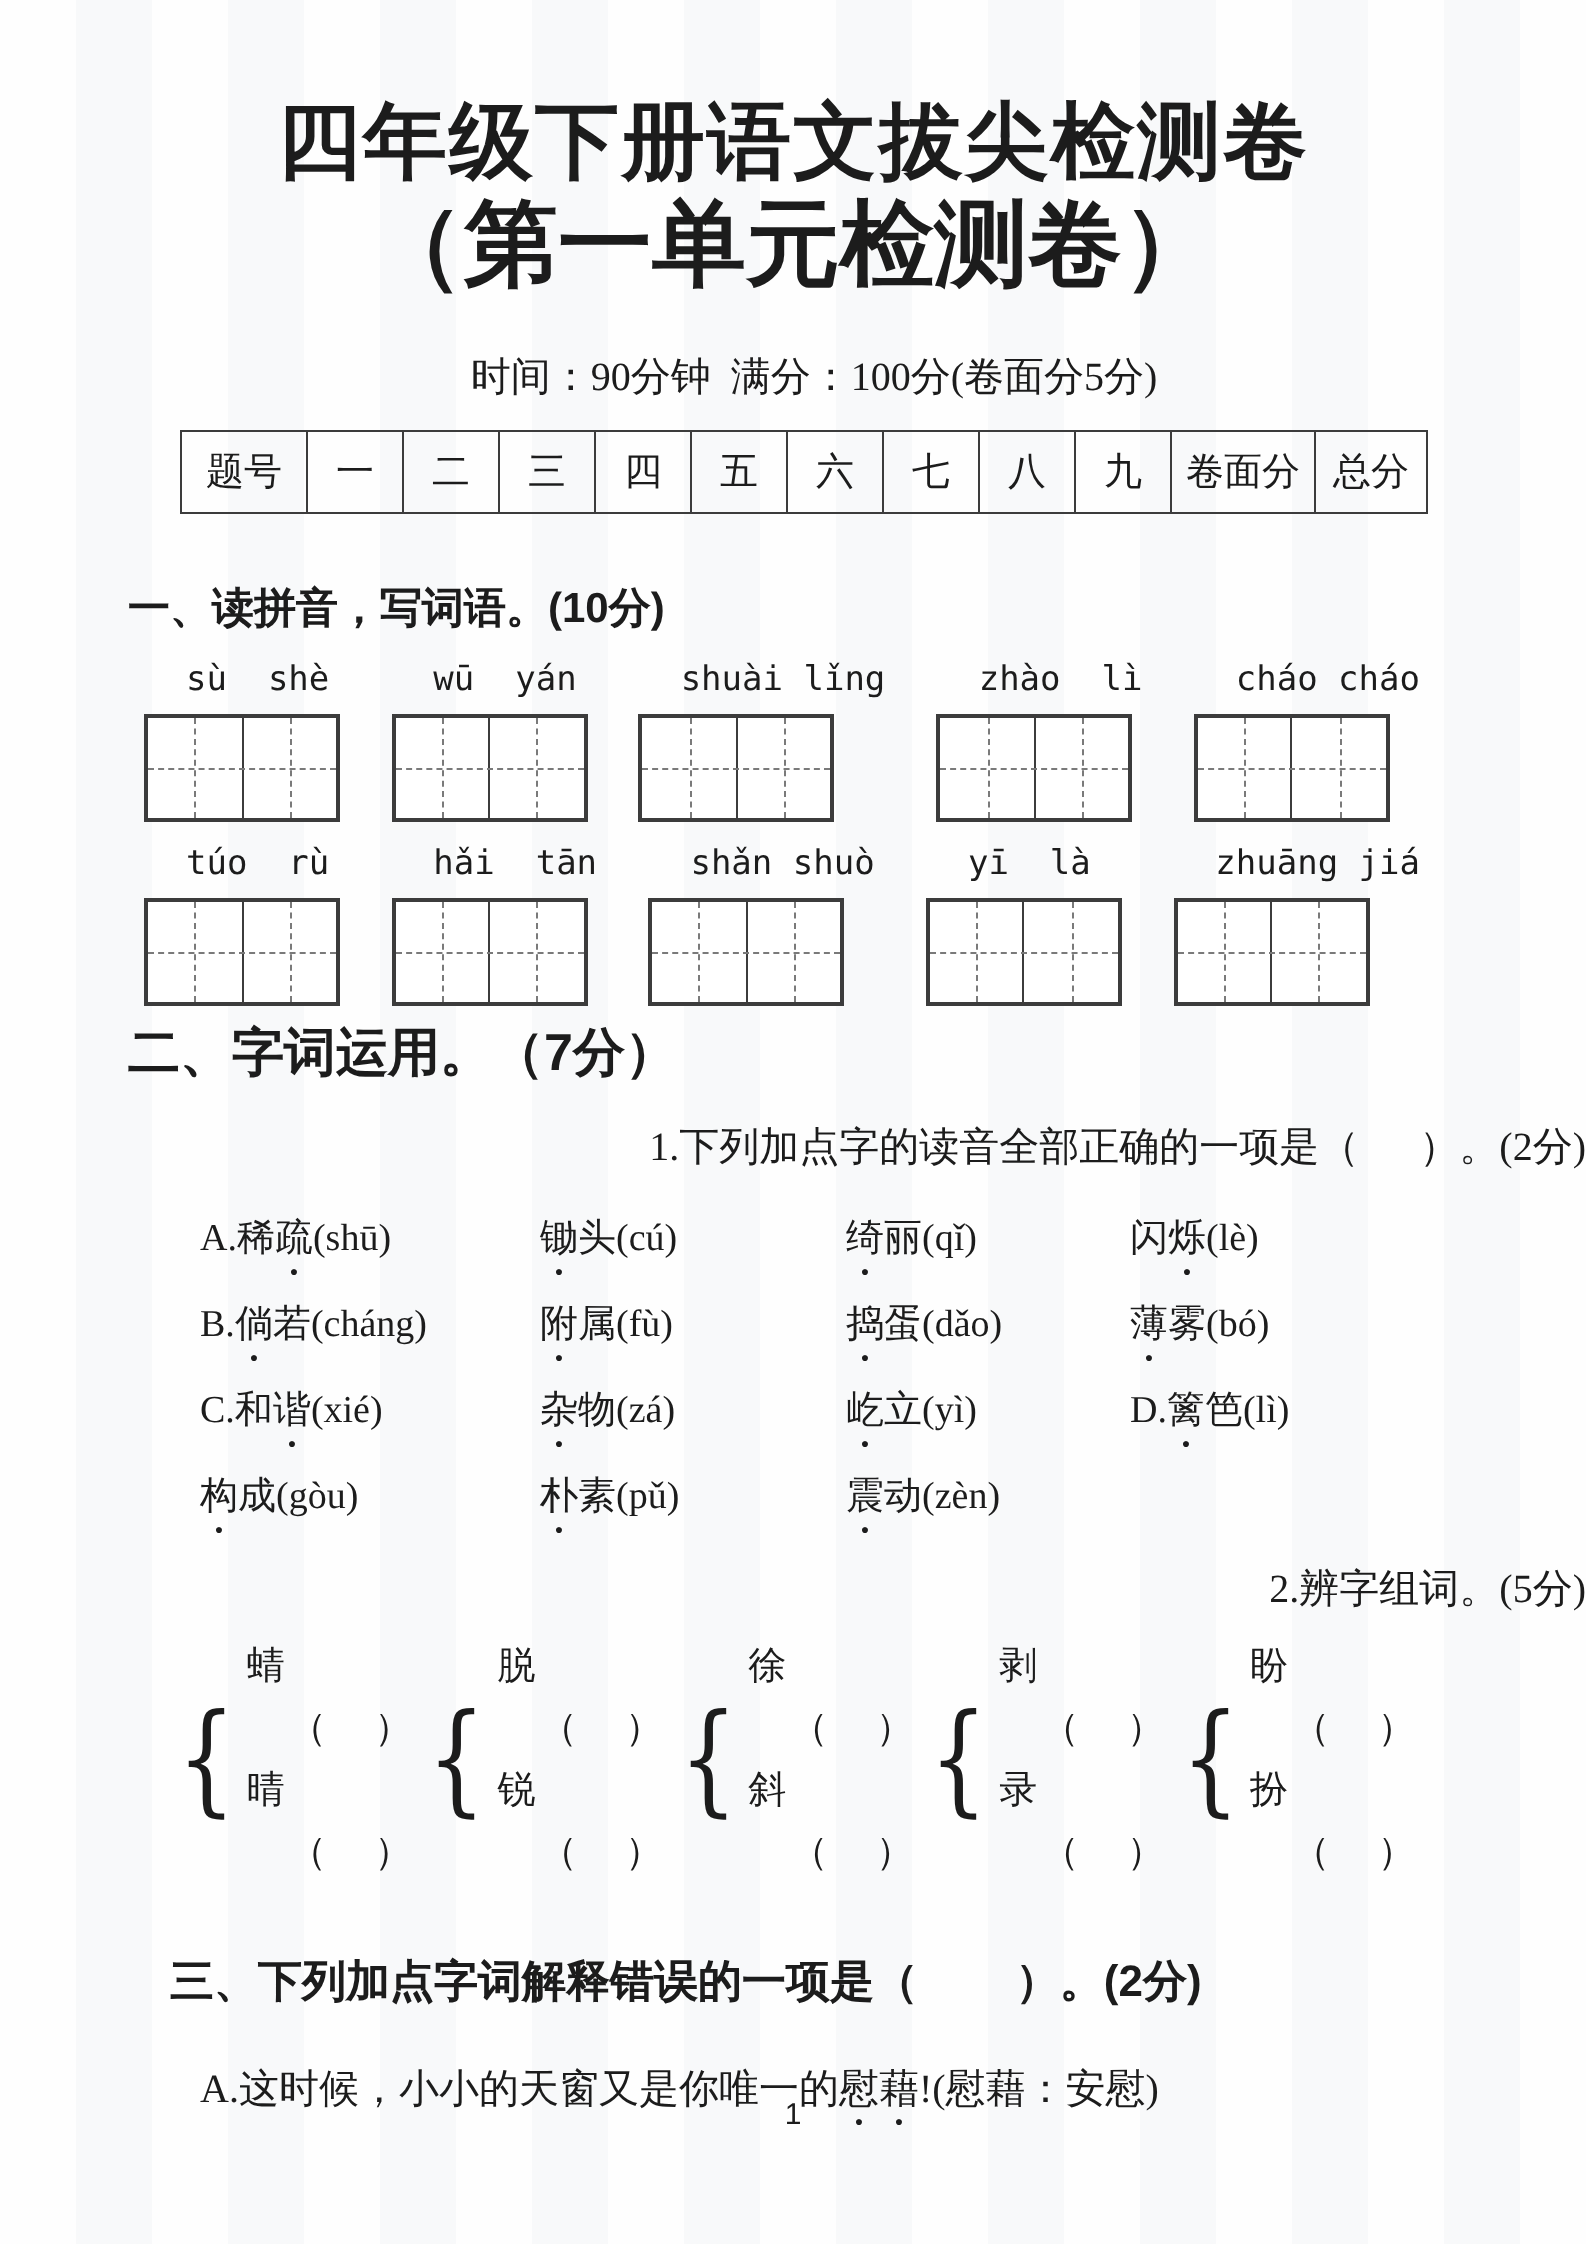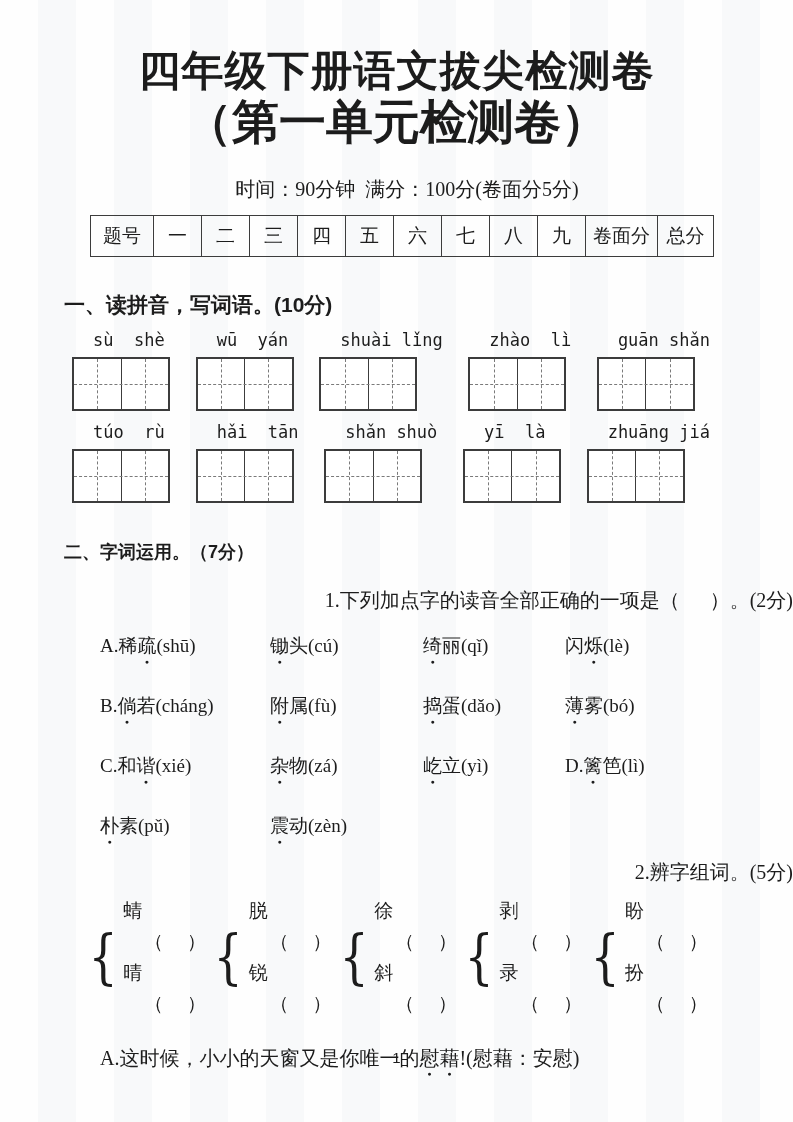--- a/index.html
+++ b/index.html
@@ -52,21 +52,21 @@
   table.score tr:nth-child(1) td { height:41px; }
   table.score tr:nth-child(2) td { height:37px; }
 
   
   .sec-h {
     font-family:"Liberation Sans","DejaVu Sans",sans-serif;
     font-weight:700;
     margin-left:64px;
   }
   .sec1-h { margin-top:34px; font-size:21px; line-height:28px; }
-  .sec2-h { margin-top:34px; font-size:18px; line-height:30px; }
+  .sec2-h { margin-top:8px; font-size:26px; line-height:30px; }
   .sec3-h { margin-top:34px; font-size:22px; line-height:30px; }
 
   
   .pin-row {
     display:flex; justify-content:space-between;
     margin:10px 83px 0 72px;
   }
   .pin-group { display:flex; flex-direction:column; }
   .pin-label {
     font-family:"DejaVu Sans Mono",monospace;
@@ -89,21 +89,21 @@
   .gridbox::after {
     content:""; position:absolute; left:0; right:0; top:50%;
     border-top:1px dashed #7a7a7a;
   }
 
   
   .q-prompt { margin:20px 0 0 68px; font-size:20px; line-height:26px;text-align:right; }
   .q1-grid {
     display:grid;
     grid-template-columns:170px 153px 142px 1fr;
-    row-gap:34px;
+    row-gap:17px;
     margin:20px 0 0 100px;
     font-size:19px; line-height:26px;
   }
   .em-dot { position:relative; display:inline-block; }
   .em-dot::after {
     content:"●";
     position:absolute; left:50%; bottom:-7px;
     transform:translateX(-50%);
     font-size:7px; line-height:7px;
   }
@@ -200,21 +200,21 @@
         </div>
     </div>
     <div class="pin-group">
       <div class="pin-label pre">zhào  lì</div>
       <div class="gridbox">
           <div class="cell"></div>
           <div class="cell"></div>
         </div>
     </div>
     <div class="pin-group">
-      <div class="pin-label pre">guān shǎn</div>
+      <div class="pin-label pre">cháo cháo</div>
       <div class="gridbox">
           <div class="cell"></div>
           <div class="cell"></div>
         </div>
     </div>
   </div>
 
   <div class="pin-row">
     <div class="pin-group">
       <div class="pin-label pre">túo  rù</div>
@@ -263,20 +263,21 @@
     <span><span class="em-dot">绮</span>丽(qǐ)</span>
     <span>闪<span class="em-dot">烁</span>(lè)</span>
     <span>B.<span class="em-dot">倘</span>若(cháng)</span>
     <span><span class="em-dot">附</span>属(fù)</span>
     <span><span class="em-dot">捣</span>蛋(dǎo)</span>
     <span><span class="em-dot">薄</span>雾(bó)</span>
     <span>C.和<span class="em-dot">谐</span>(xié)</span>
     <span><span class="em-dot">杂</span>物(zá)</span>
     <span><span class="em-dot">屹</span>立(yì)</span>
     <span>D.<span class="em-dot">篱</span>笆(lì)</span>
+    <span><span class="em-dot">构</span>成(gòu)</span>
     <span><span class="em-dot">朴</span>素(pǔ)</span>
     <span><span class="em-dot">震</span>动(zèn)</span>
   </div>
 
   <div class="q-prompt pre">2.辨字组词。(5分)</div>
 
   <div class="pairs">
     <div class="pair">
       <span class="brace">{</span>
       <div class="pair-rows">
@@ -307,18 +308,19 @@
     </div>
     <div class="pair">
       <span class="brace">{</span>
       <div class="pair-rows">
         <div class="pline"><span>盼</span><span class="pre">（     ）</span></div>
         <div class="pline"><span>扮</span><span class="pre">（     ）</span></div>
       </div>
     </div>
   </div>
 
+  <div class="sec-h sec3-h pre">三、下列加点字词解释错误的一项是（        ）。(2分)</div>
 
   <div class="optA">A.这时候，小小的天窗又是你唯一的<span class="em-dot">慰</span><span class="em-dot">藉</span>!(慰藉：安慰)</div>
 
   <div class="page-num">1</div>
 
 </div>
 
 </body></html>

